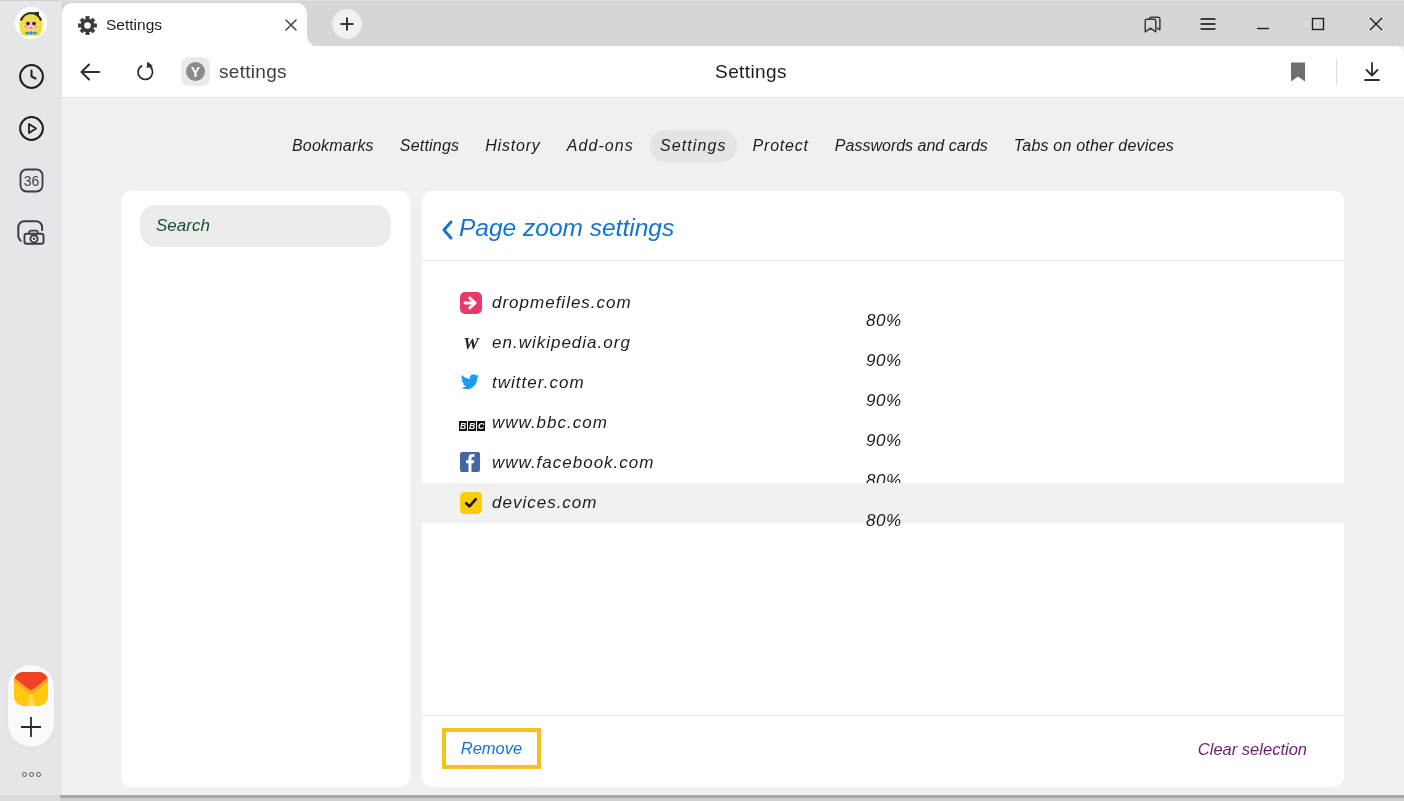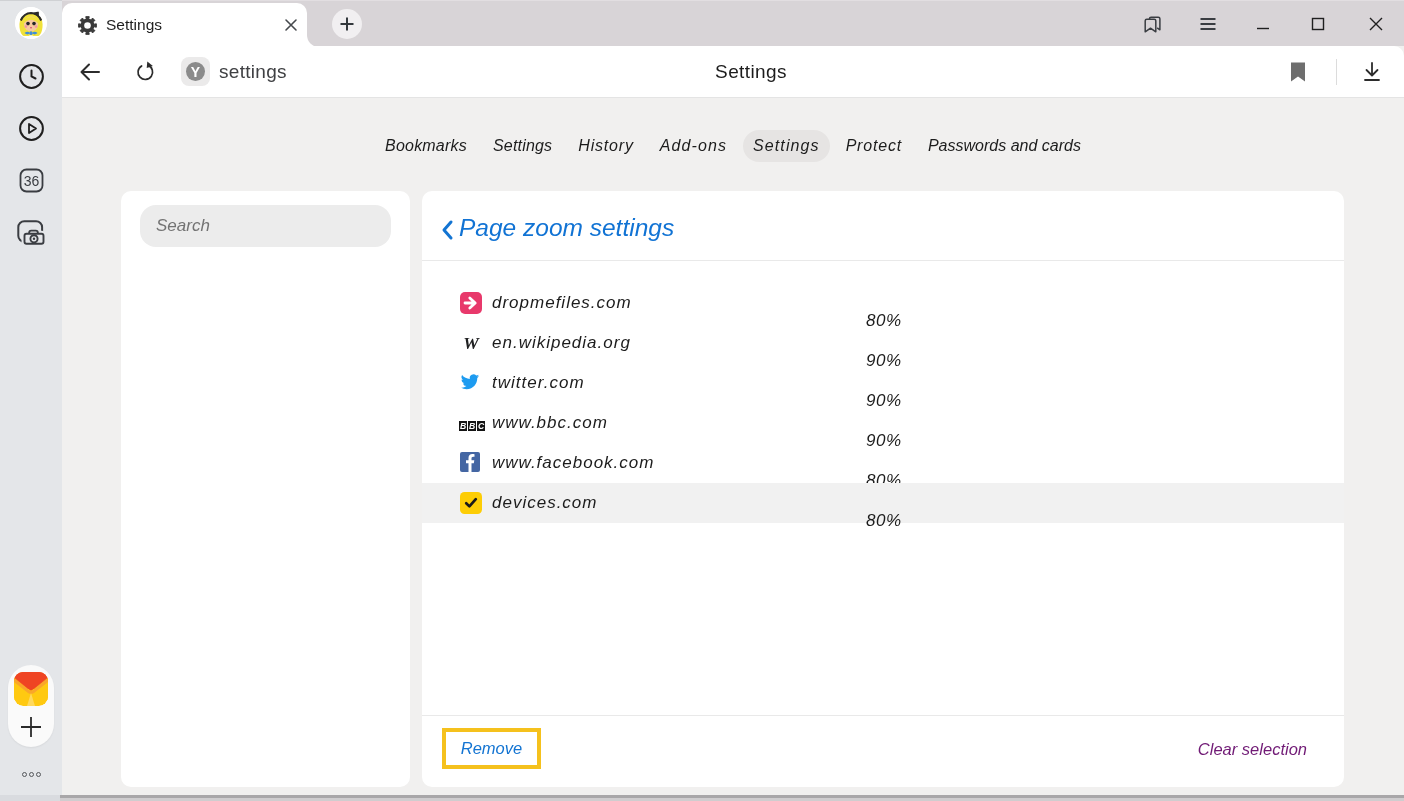--- a/index.html
+++ b/index.html
@@ -38,21 +38,21 @@
 .navtitle { position:absolute; left:0; width:100%; top:0; height:52px; display:flex; align-items:center; justify-content:center; font-size:19px; letter-spacing:0.4px; color:#1c1c1c; padding-left:36px; }
 .navdiv { position:absolute; right:67px; top:13px; width:1px; height:26px; background:#dcdcdc; }
 
 
 .content { position:absolute; left:62px; top:98px; width:1342px; height:703px; background:#f1f0ef;font-style:italic; }
 .topnav { position:absolute; left:0; top:32px; width:100%; display:flex; justify-content:center; align-items:center; }
 .topnav a { font-size:16px; letter-spacing:0.2px; color:#1c1c1c; text-decoration:none; margin:0 13px; padding:7px 0; white-space:nowrap; }
 .topnav a.sel { background:#e6e4e3; border-radius:16px; padding:7px 10px; margin:0 3px; }
 
 .leftcard { position:absolute; left:59px; top:93px; width:289px; height:596px; background:#fff; border-radius:10px; }
-.search { position:absolute; left:19px; top:14px; width:251px; height:42px; background:#ececec; border-radius:16px; display:flex; align-items:center; padding-left:16px; font-size:17px; color:#737373; }
+.search { position:absolute; left:19px; top:14px; width:251px; height:42px; background:#ececec; border-radius:16px; display:flex; align-items:center; padding-left:16px; font-size:17px; color:#14532d; }
 .lmenu { position:absolute; left:34px; top:81px; }
 .lmenu div { height:40px; display:flex; align-items:center; font-size:17px; color:#1f1f1f; }
 
 .rightcard { position:absolute; left:360px; top:93px; width:922px; height:596px; background:#fff; border-radius:10px; }
 .rhead { position:absolute; left:0; top:0; width:100%; height:70px; border-bottom:1px solid #e9e9e9; }
 .rhead .chev { position:absolute; left:18px; top:27px; }
 .rhead .htxt { position:absolute; left:37px; top:23px; font-size:24.5px; color:#1173d4; }
 .rows { position:absolute; left:0; top:92px; width:100%; }
 .row { position:relative; height:40px; display:flex; align-items:center; }
 .row.sel { background:#f1f1f1; }
@@ -231,20 +231,21 @@
 
 <div class="content">
   <div class="topnav">
     <a>Bookmarks</a>
       <a>Settings</a>
       <a style="letter-spacing:0.8px">History</a>
       <a style="letter-spacing:1.1px">Add-ons</a>
       <a class="sel" style="letter-spacing:1.1px">Settings</a>
       <a style="letter-spacing:0.8px">Protect</a>
       <a style="letter-spacing:0px">Passwords and cards</a>
+      <a>Tabs on other devices</a>
   </div>
 
   <div class="leftcard">
     <div class="search">Search</div>
   </div>
 
   <div class="rightcard">
     <div class="rhead">
       <div class="chev">
         <svg width="14" height="24" viewBox="0 0 14 24">

